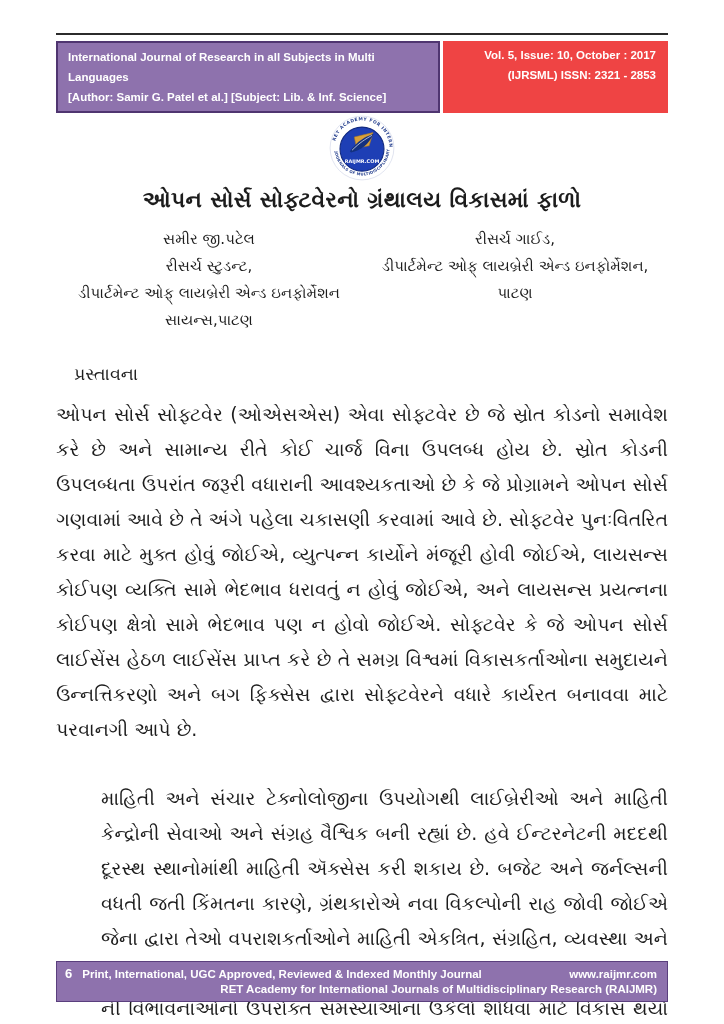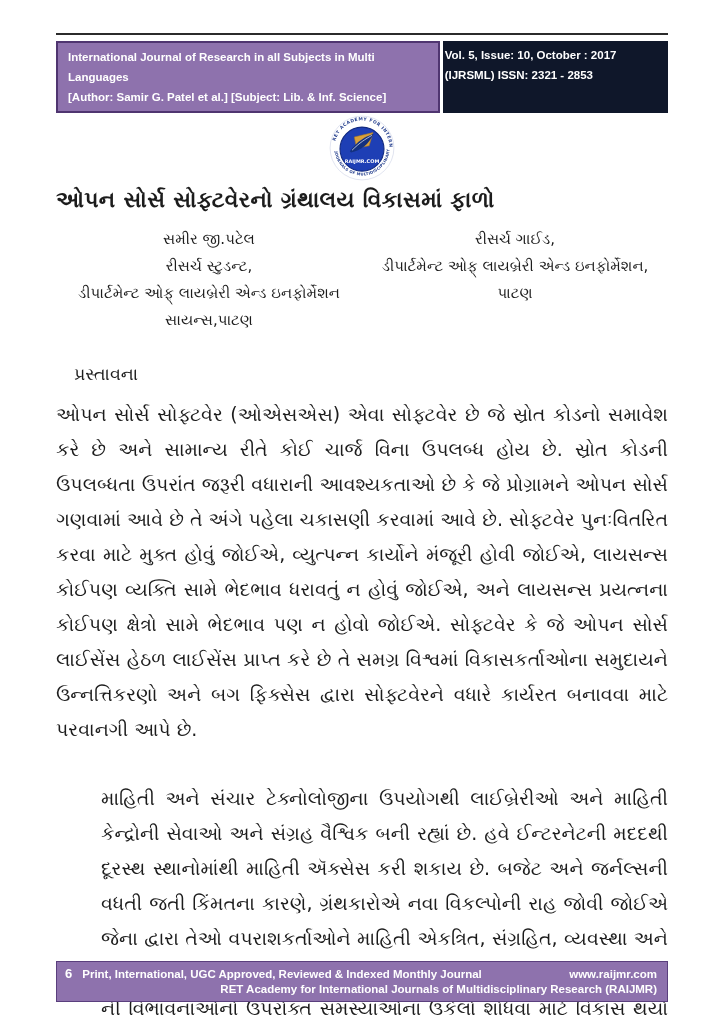--- a/index.html
+++ b/index.html
@@ -35,38 +35,39 @@
     border:2px solid #4f3570;
     color:#ffffff;
     font-size:11.5px;
     font-weight:bold;
     line-height:20px;
     padding:4px 10px;
     box-sizing:border-box;
   }
   .issue-box{
     flex:1 1 37%;
-    background:#0f172a;
+    background:#ef4444;
     color:#ffffff;
     font-size:11.5px;
     font-weight:bold;
     line-height:20px;
-    padding:4px 2px;
+    padding:4px 12px;
+    text-align:right;
     box-sizing:border-box;
   }
   
   .logo-wrap{
     text-align:center;
     margin-top:2px;
     height:66px;
   }
   .logo-wrap svg{height:66px;width:auto;}
   
   .article-title{
-    text-align:left;
+    text-align:center;
     font-size:22px;
     font-weight:bold;
     margin-top:6px;
     letter-spacing:0.3px;
   }
   .authors-row{
     display:flex;
     margin-top:14px;
   }
   .author-col{

